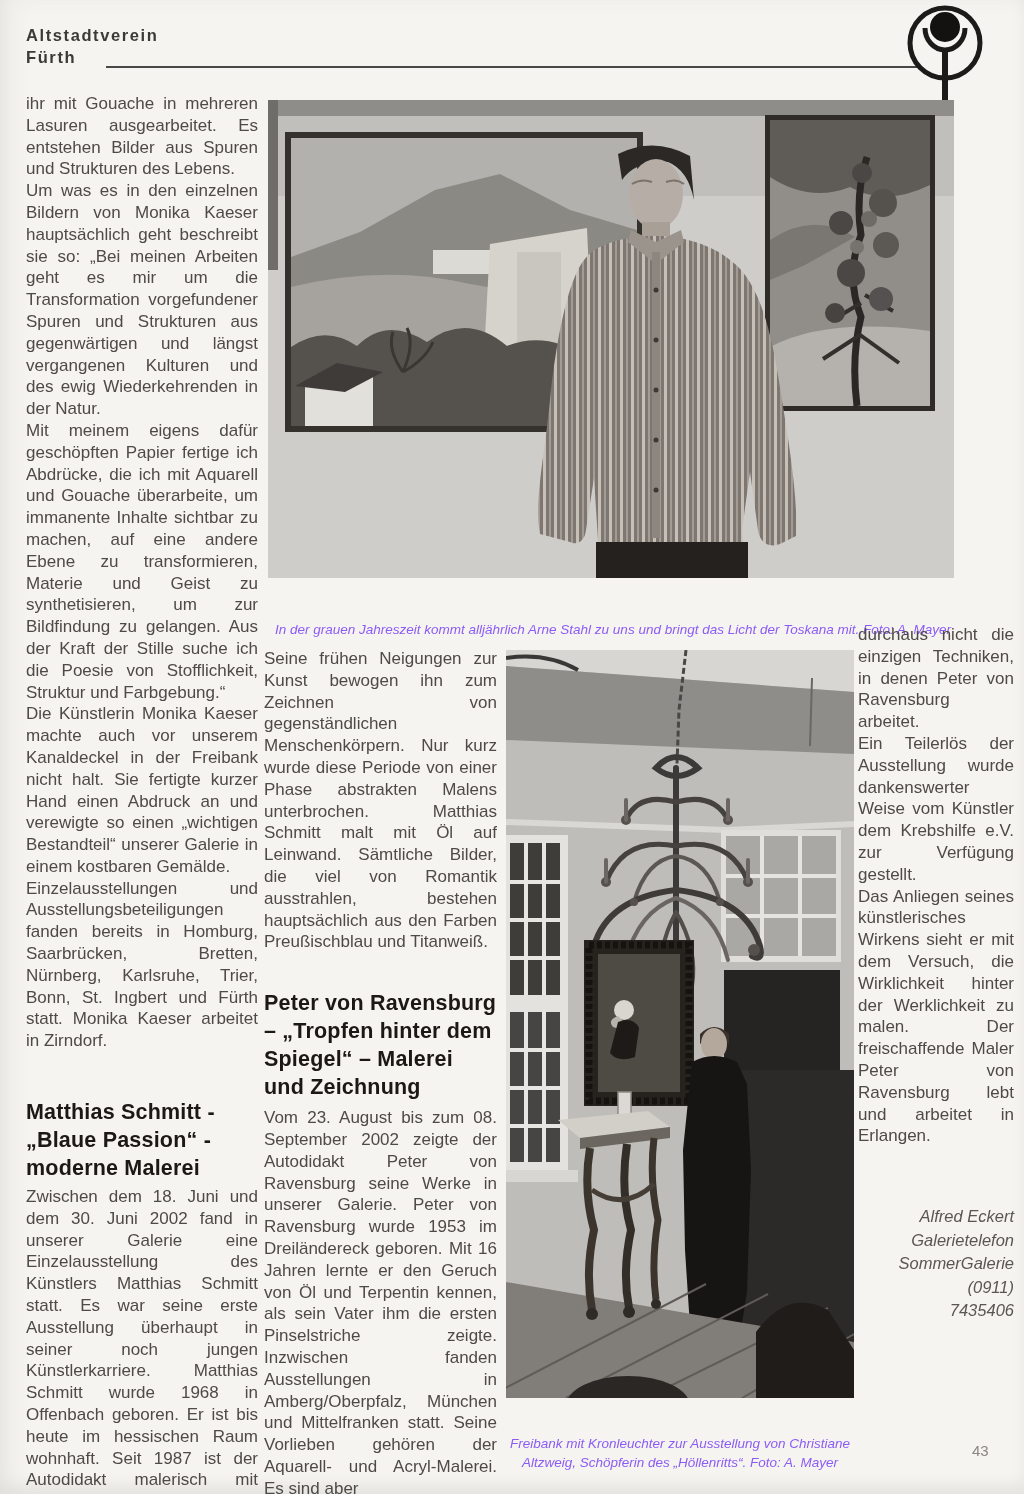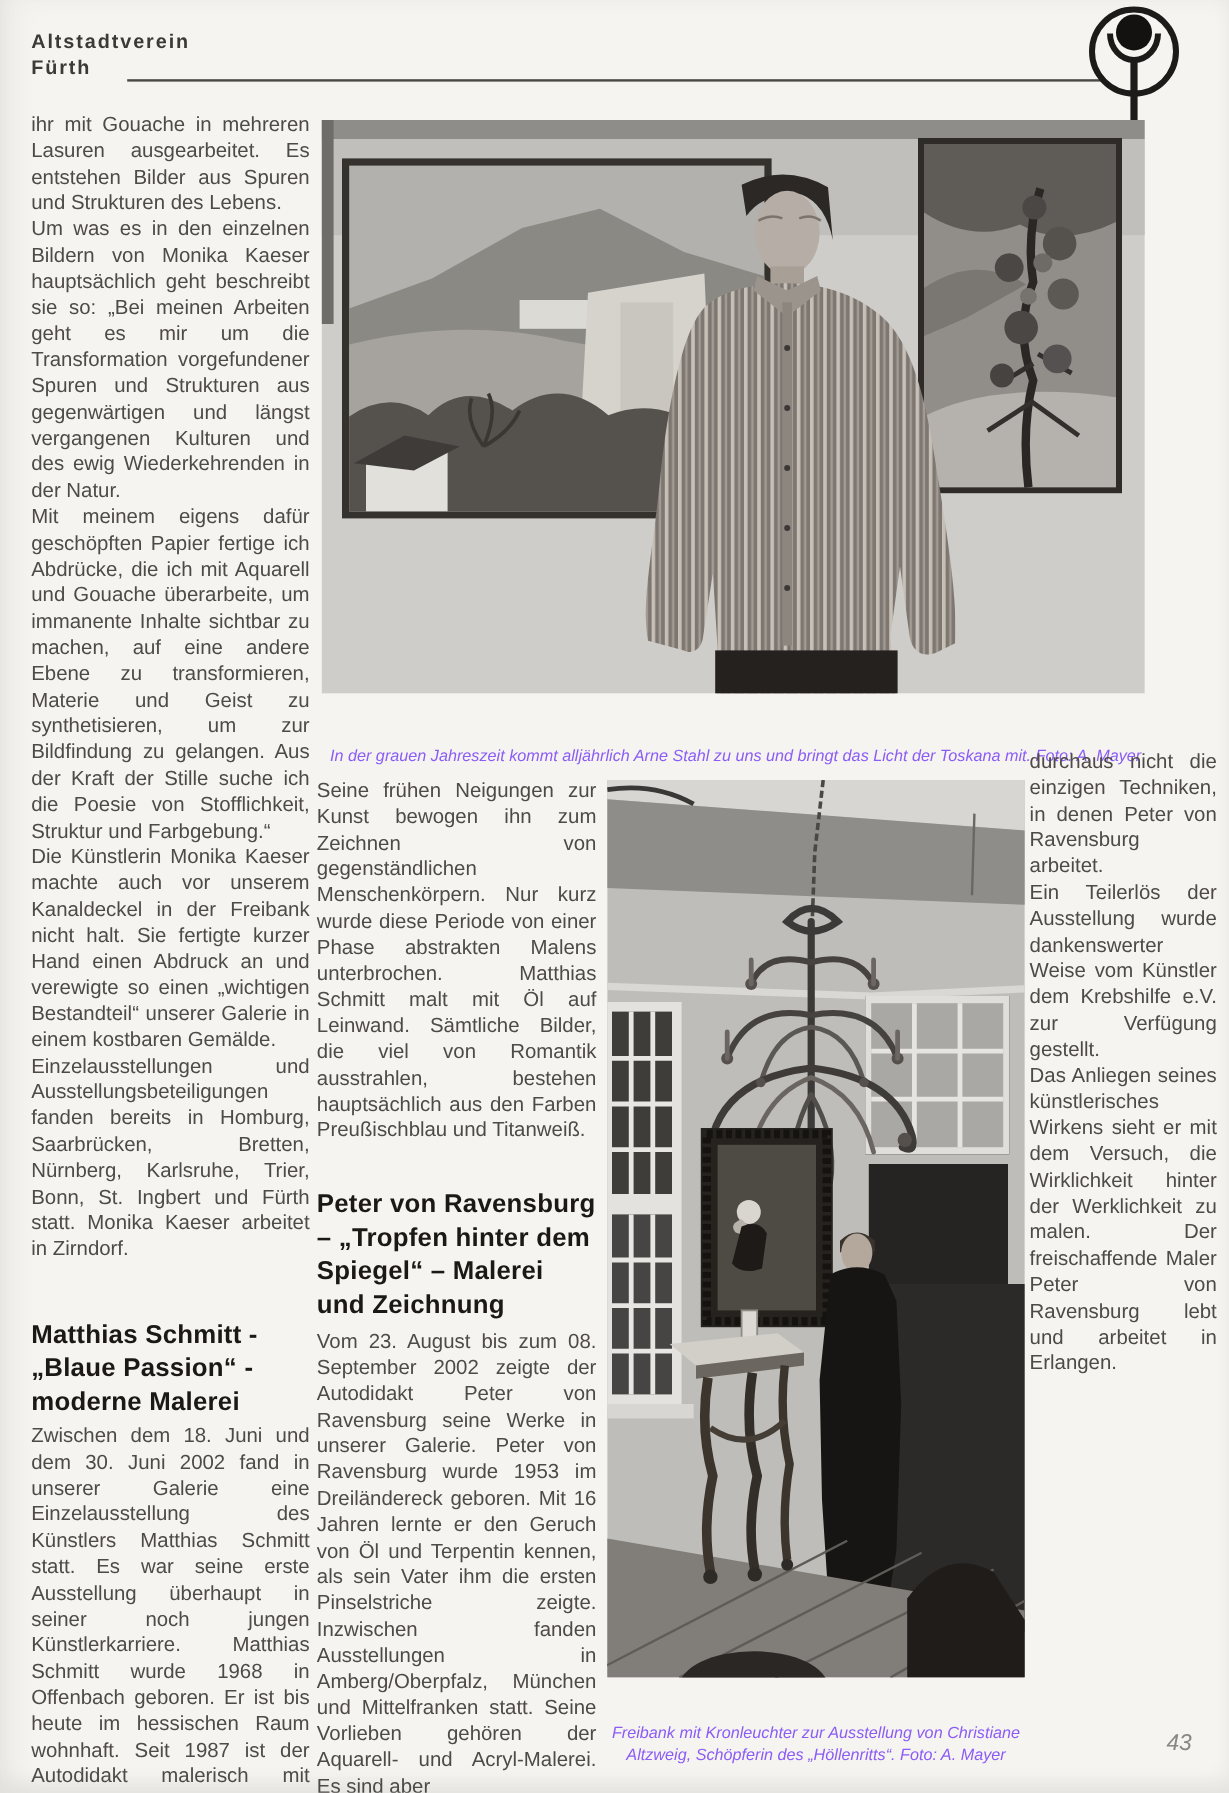--- a/index.html
+++ b/index.html
@@ -45,21 +45,21 @@
     color:#8b5cf6; text-align:center;margin-top:29px;
   }
   .caption-top { left:268px; top:592px; width:690px; }
   .caption-bottom { left:506px; top:1406px; width:348px; }
   .signature {
     margin-top:58px; text-align:right; font-style:italic;
     font-size:16.5px; line-height:23.5px; color:#5a5652;
   }
   .page-number {
     position:absolute; left:972px; top:1442px;
-    font-size:19px; color:#8a8683;font-style:italic;
+    font-size:15px; color:#8a8683;
   }
 </style>
 </head>
 <body>
 
 <div class="page">
 
   <div class="org">
     <div>Altstadtverein</div>
     <div>Fürth</div>
@@ -245,17 +245,24 @@
       <path d="M250,682 Q282,638 322,660 L348,700 L348,748 L250,748 Z" fill="#1f1c1a"></path>
       <ellipse cx="122" cy="756" rx="62" ry="30" fill="#2b2724"></ellipse>
     </svg>
   </figure>
   <figcaption class="caption caption-bottom">Freibank mit Kronleuchter zur Ausstellung von Christiane Altzweig, Schöpferin des „Höllenritts“. Foto: A. Mayer</figcaption>
 
   <section class="col col-right body-text">
     <p>durchaus nicht die einzigen Techniken, in denen Peter von Ravensburg arbeitet.</p>
     <p>Ein Teilerlös der Ausstellung wurde dankenswerter Weise vom Künstler dem Krebshilfe e.V. zur Verfügung gestellt.</p>
     <p>Das Anliegen seines künstlerisches Wirkens sieht er mit dem Versuch, die Wirklichkeit hinter der Werklichkeit zu malen. Der freischaffende Maler Peter von Ravensburg lebt und arbeitet in Erlangen.</p>
+    <div class="signature">
+      <div>Alfred Eckert</div>
+      <div>Galerietelefon</div>
+      <div>SommerGalerie</div>
+      <div>(0911)</div>
+      <div>7435406</div>
+    </div>
   </section>
 
   <div class="page-number">43</div>
 
 </div>
 
 </body></html>

